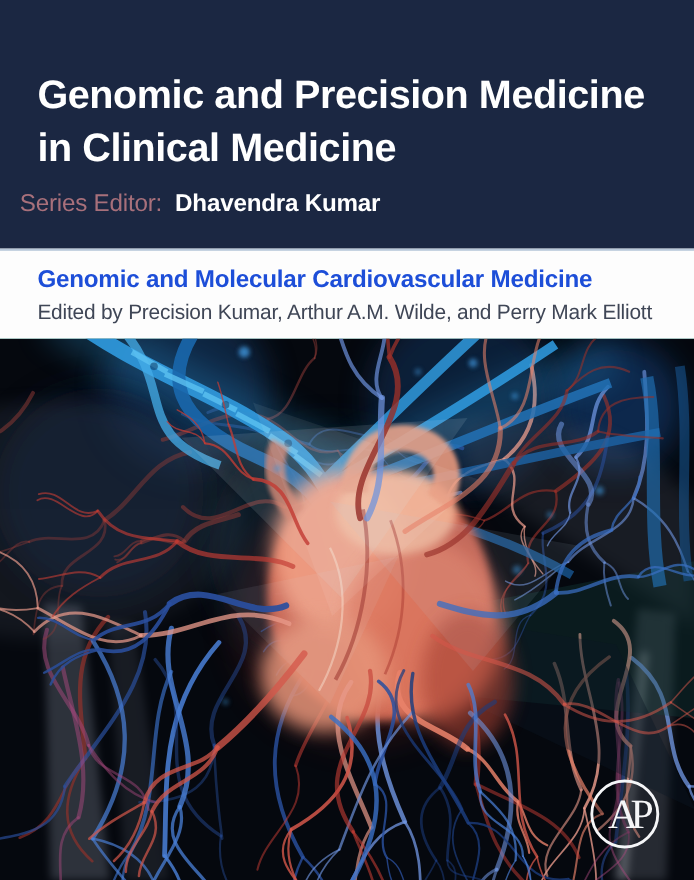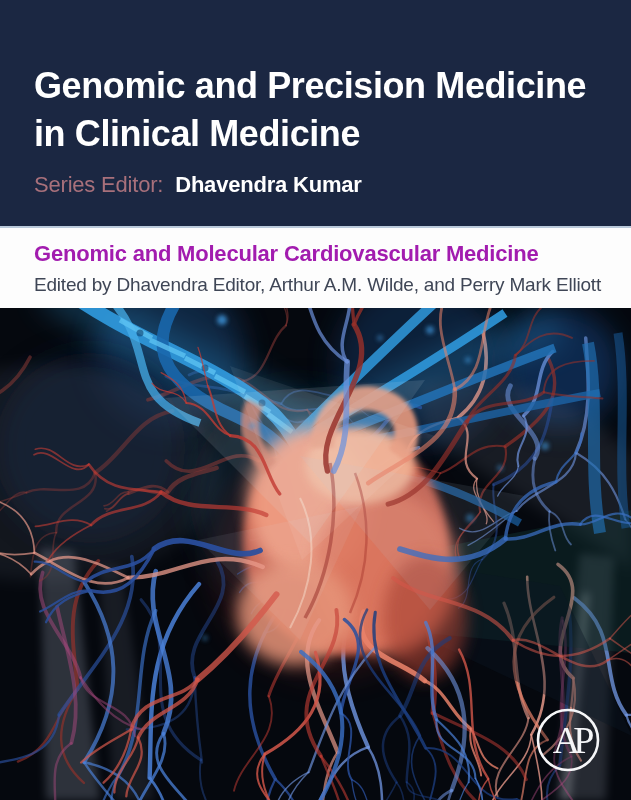--- a/index.html
+++ b/index.html
@@ -12,32 +12,32 @@
     position:absolute;top:0;left:0;width:631px;height:290px;
     background:#1b2742;
   }
   .hdr h1{
     margin:0;position:absolute;left:34px;top:62px;width:570px;
     font-size:36px;line-height:48px;font-weight:bold;color:#ffffff;
     letter-spacing:-0.4px;
   }
   .hdr h1 span{display:block;}
   .series-editor{
-    position:absolute;left:34px;top:172px;font-size:22px;letter-spacing:-0.2px;
+    position:absolute;left:18px;top:172px;font-size:22px;letter-spacing:-0.2px;
   }
   .series-editor .lbl{color:#a8707b;font-weight:normal;}
   .series-editor .name{color:#ffffff;font-weight:bold;margin-left:6px;}
   
   .band{
     position:absolute;top:226px;left:0;width:631px;height:82px;
     background:#fdfdfd;border-top:2px solid #b9c9da;box-sizing:border-box;
     padding:13px 24px 0 34px;
   }
   .band h2{
-    margin:0;font-size:22px;font-weight:bold;color:#a21caf;letter-spacing:-0.2px;
+    margin:0;font-size:22px;font-weight:bold;color:#1d4ed8;letter-spacing:-0.2px;
   }
   .band p{
     margin:7px 0 0;font-size:19px;color:#3f4656;letter-spacing:-0.2px;
   }
   
   .art{
     position:absolute;top:308px;left:0;width:631px;height:492px;background:#5eead4;
   }
   .art svg{display:block;}
 </style>
@@ -52,21 +52,21 @@
       <span>in Clinical Medicine</span>
     </h1>
     <div class="series-editor">
       <span class="lbl">Series Editor:</span>
       <span class="name">Dhavendra Kumar</span>
     </div>
   </header>
 
   <section class="band">
     <h2>Genomic and Molecular Cardiovascular Medicine</h2>
-    <p>Edited by Dhavendra Editor, Arthur A.M. Wilde, and Perry Mark Elliott</p>
+    <p>Edited by Precision Kumar, Arthur A.M. Wilde, and Perry Mark Elliott</p>
   </section>
 
   <div class="art" id="art">
     <svg width="631" height="492" viewBox="0 0 631 492">
       <defs>
         <filter id="b2" x="-50%" y="-50%" width="200%" height="200%">
             <feGaussianBlur stdDeviation="2"></feGaussianBlur>
           </filter>
         <filter id="b4" x="-50%" y="-50%" width="200%" height="200%">
             <feGaussianBlur stdDeviation="4"></feGaussianBlur>

